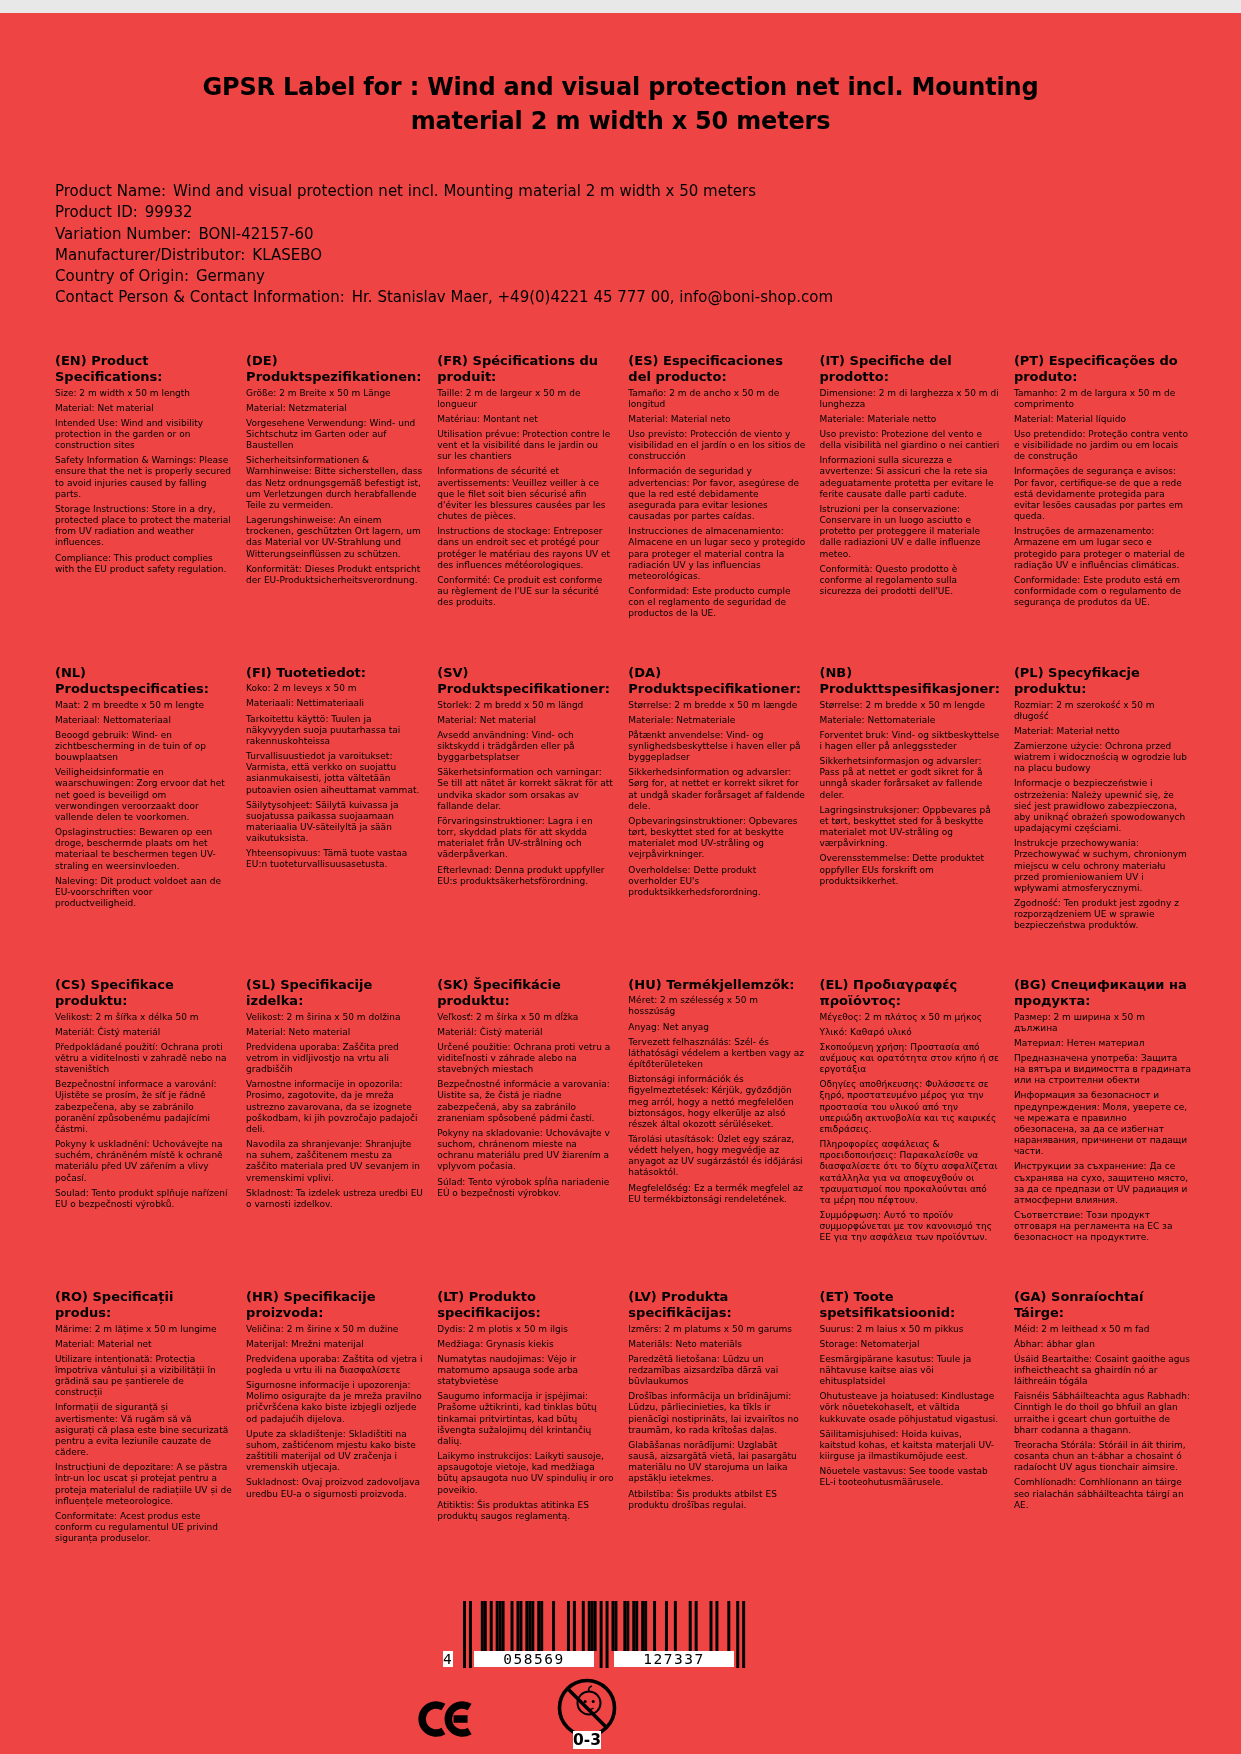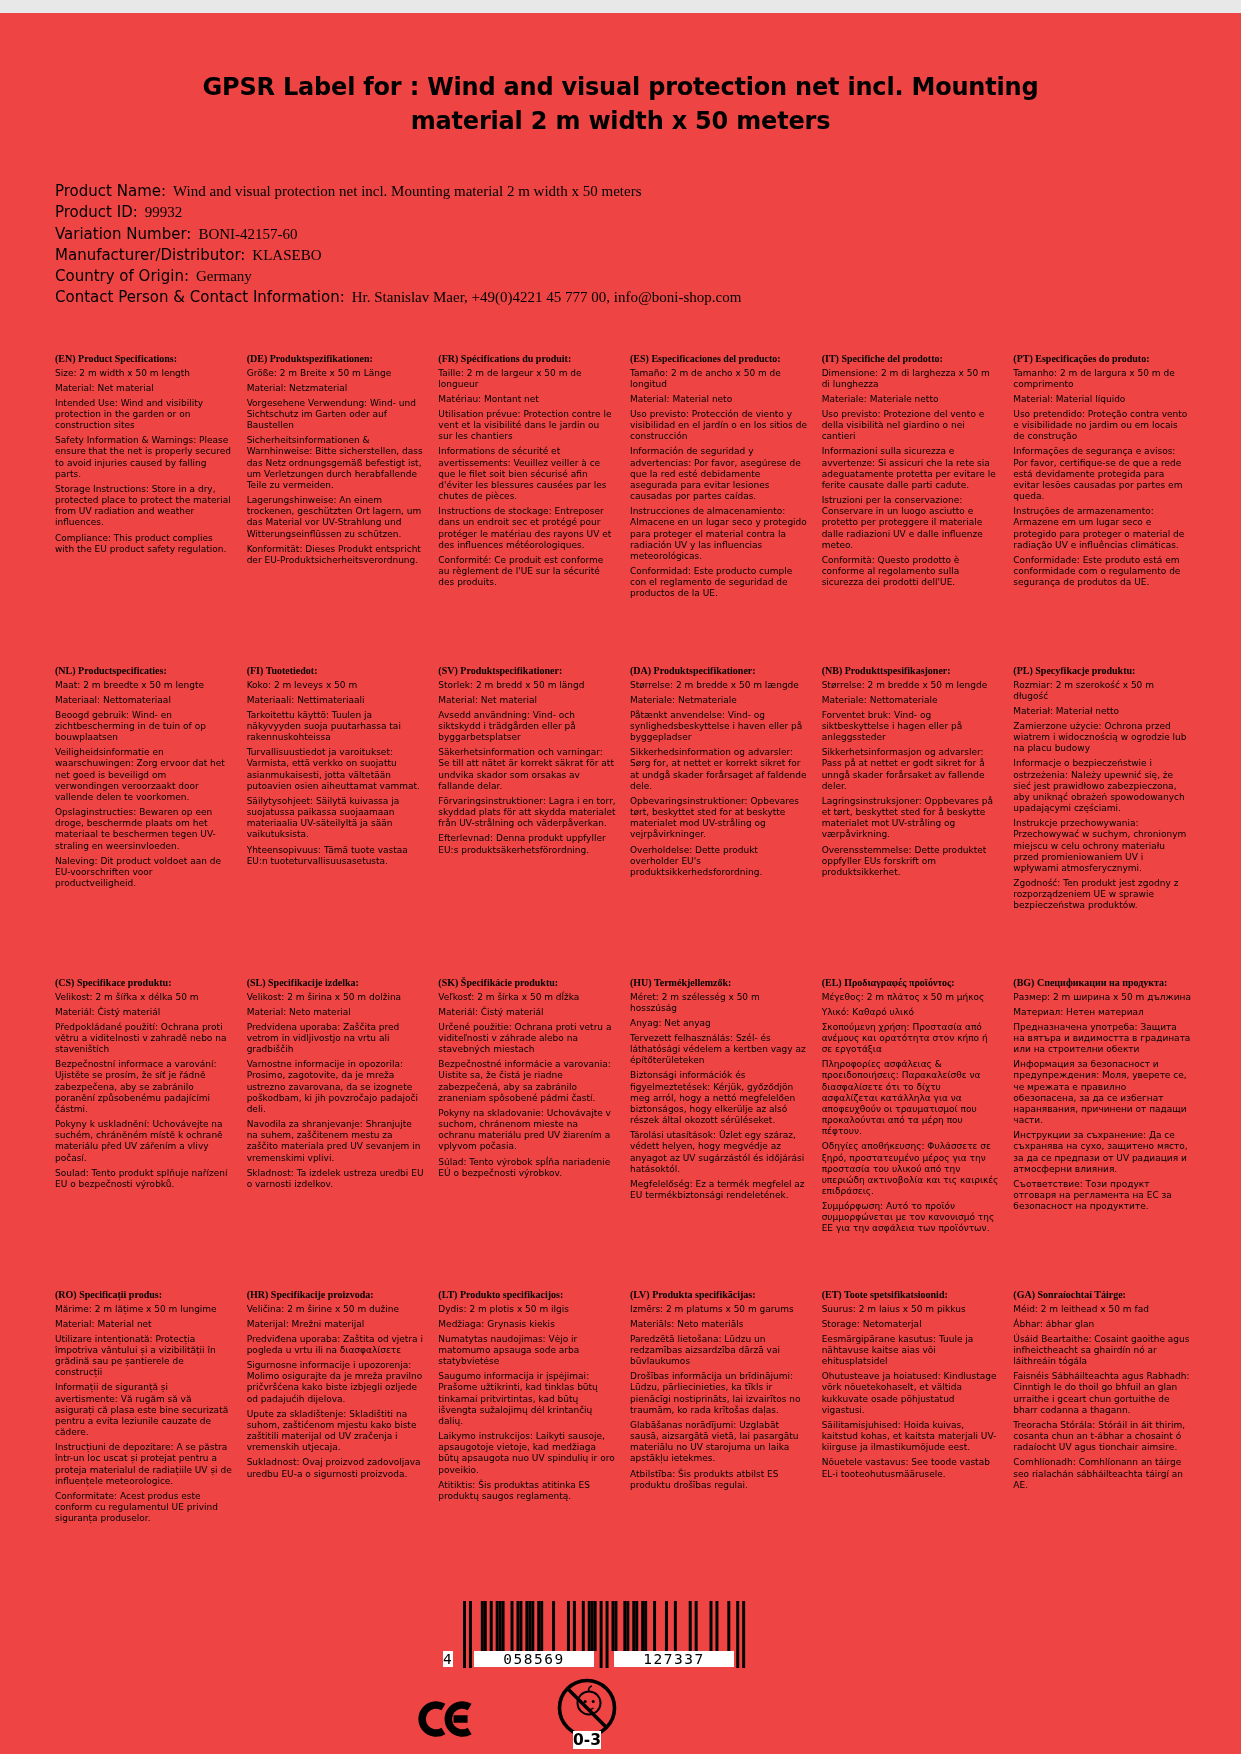--- a/index.html
+++ b/index.html
@@ -7,28 +7,28 @@
     position:relative;width:1241px;height:1754px;margin:13px auto;background:#ef4444;
     font-family:"DejaVu Sans","Liberation Sans",sans-serif;color:#000;overflow:hidden;
   }
   .title{
     margin:58px auto 0 auto;max-width:920px;text-align:center;
     font-size:24px;font-weight:bold;line-height:1.4;letter-spacing:-0.2px;
   }
   .product-info{position:absolute;left:55px;top:168px;font-size:15px;line-height:1.42;}
   .pi-row{white-space:nowrap;}
   .pi-label{font-weight:normal;}
-  .pi-value{margin-left:7px;font-family:Liberation Serif, serif;}
+  .pi-value{margin-left:7px;}
   .spec-grid{
     position:absolute;left:55px;top:340px;width:1136px;
     display:grid;grid-template-columns:repeat(6,1fr);column-gap:14px;
     grid-auto-rows:minmax(312px,auto);
   }
   .spec-block{font-size:9px;line-height:1.24;overflow:visible;}
-  .spec-heading{font-size:10px;font-weight:bold;margin:0 0 2px 0;line-height:1.25;font-family:Liberation Serif, serif;}
+  .spec-heading{font-size:13px;font-weight:bold;margin:0 0 2px 0;line-height:1.25;}
   .spec-item{margin:0 0 4px 0;}
   .barcode{position:absolute;left:463px;top:1588px;width:283px;height:72px;}
   .barcode svg{position:absolute;left:0;top:0;}
   .bc-digit{
     position:absolute;top:50px;font-family:"DejaVu Sans Mono","Liberation Mono",monospace;
     font-size:14.5px;letter-spacing:1.5px;background:#fff;
   }
   .bc-lead{left:-20px;}
   .bc-left{left:11px;width:120px;text-align:center;}
   .bc-right{left:151px;width:120px;text-align:center;}
@@ -260,22 +260,22 @@
           <p class="spec-item">Megfelelőség: Ez a termék megfelel az EU termékbiztonsági rendeletének.</p>
         </div>
     </div>
 
     <div class="spec-block">
       <p class="spec-heading">(EL) Προδιαγραφές προϊόντος:</p>
       <div>
           <p class="spec-item">Μέγεθος: 2 m πλάτος x 50 m μήκος</p>
           <p class="spec-item">Υλικό: Καθαρό υλικό</p>
           <p class="spec-item">Σκοπούμενη χρήση: Προστασία από ανέμους και ορατότητα στον κήπο ή σε εργοτάξια</p>
+          <p class="spec-item">Οδηγίες αποθήκευσης: Φυλάσσετε σε ξηρό, προστατευμένο μέρος για την προστασία του υλικού από την υπεριώδη ακτινοβολία και τις καιρικές επιδράσεις.</p>
           <p class="spec-item">Πληροφορίες ασφάλειας &amp; προειδοποιήσεις: Παρακαλείσθε να διασφαλίσετε ότι το δίχτυ ασφαλίζεται κατάλληλα για να αποφευχθούν οι τραυματισμοί που προκαλούνται από τα μέρη που πέφτουν.</p>
-          <p class="spec-item">Οδηγίες αποθήκευσης: Φυλάσσετε σε ξηρό, προστατευμένο μέρος για την προστασία του υλικού από την υπεριώδη ακτινοβολία και τις καιρικές επιδράσεις.</p>
           <p class="spec-item">Συμμόρφωση: Αυτό το προϊόν συμμορφώνεται με τον κανονισμό της ΕΕ για την ασφάλεια των προϊόντων.</p>
         </div>
     </div>
 
     <div class="spec-block">
       <p class="spec-heading">(BG) Спецификации на продукта:</p>
       <div>
           <p class="spec-item">Размер: 2 m ширина x 50 m дължина</p>
           <p class="spec-item">Материал: Нетен материал</p>
           <p class="spec-item">Предназначена употреба: Защита на вятъра и видимостта в градината или на строителни обекти</p>

